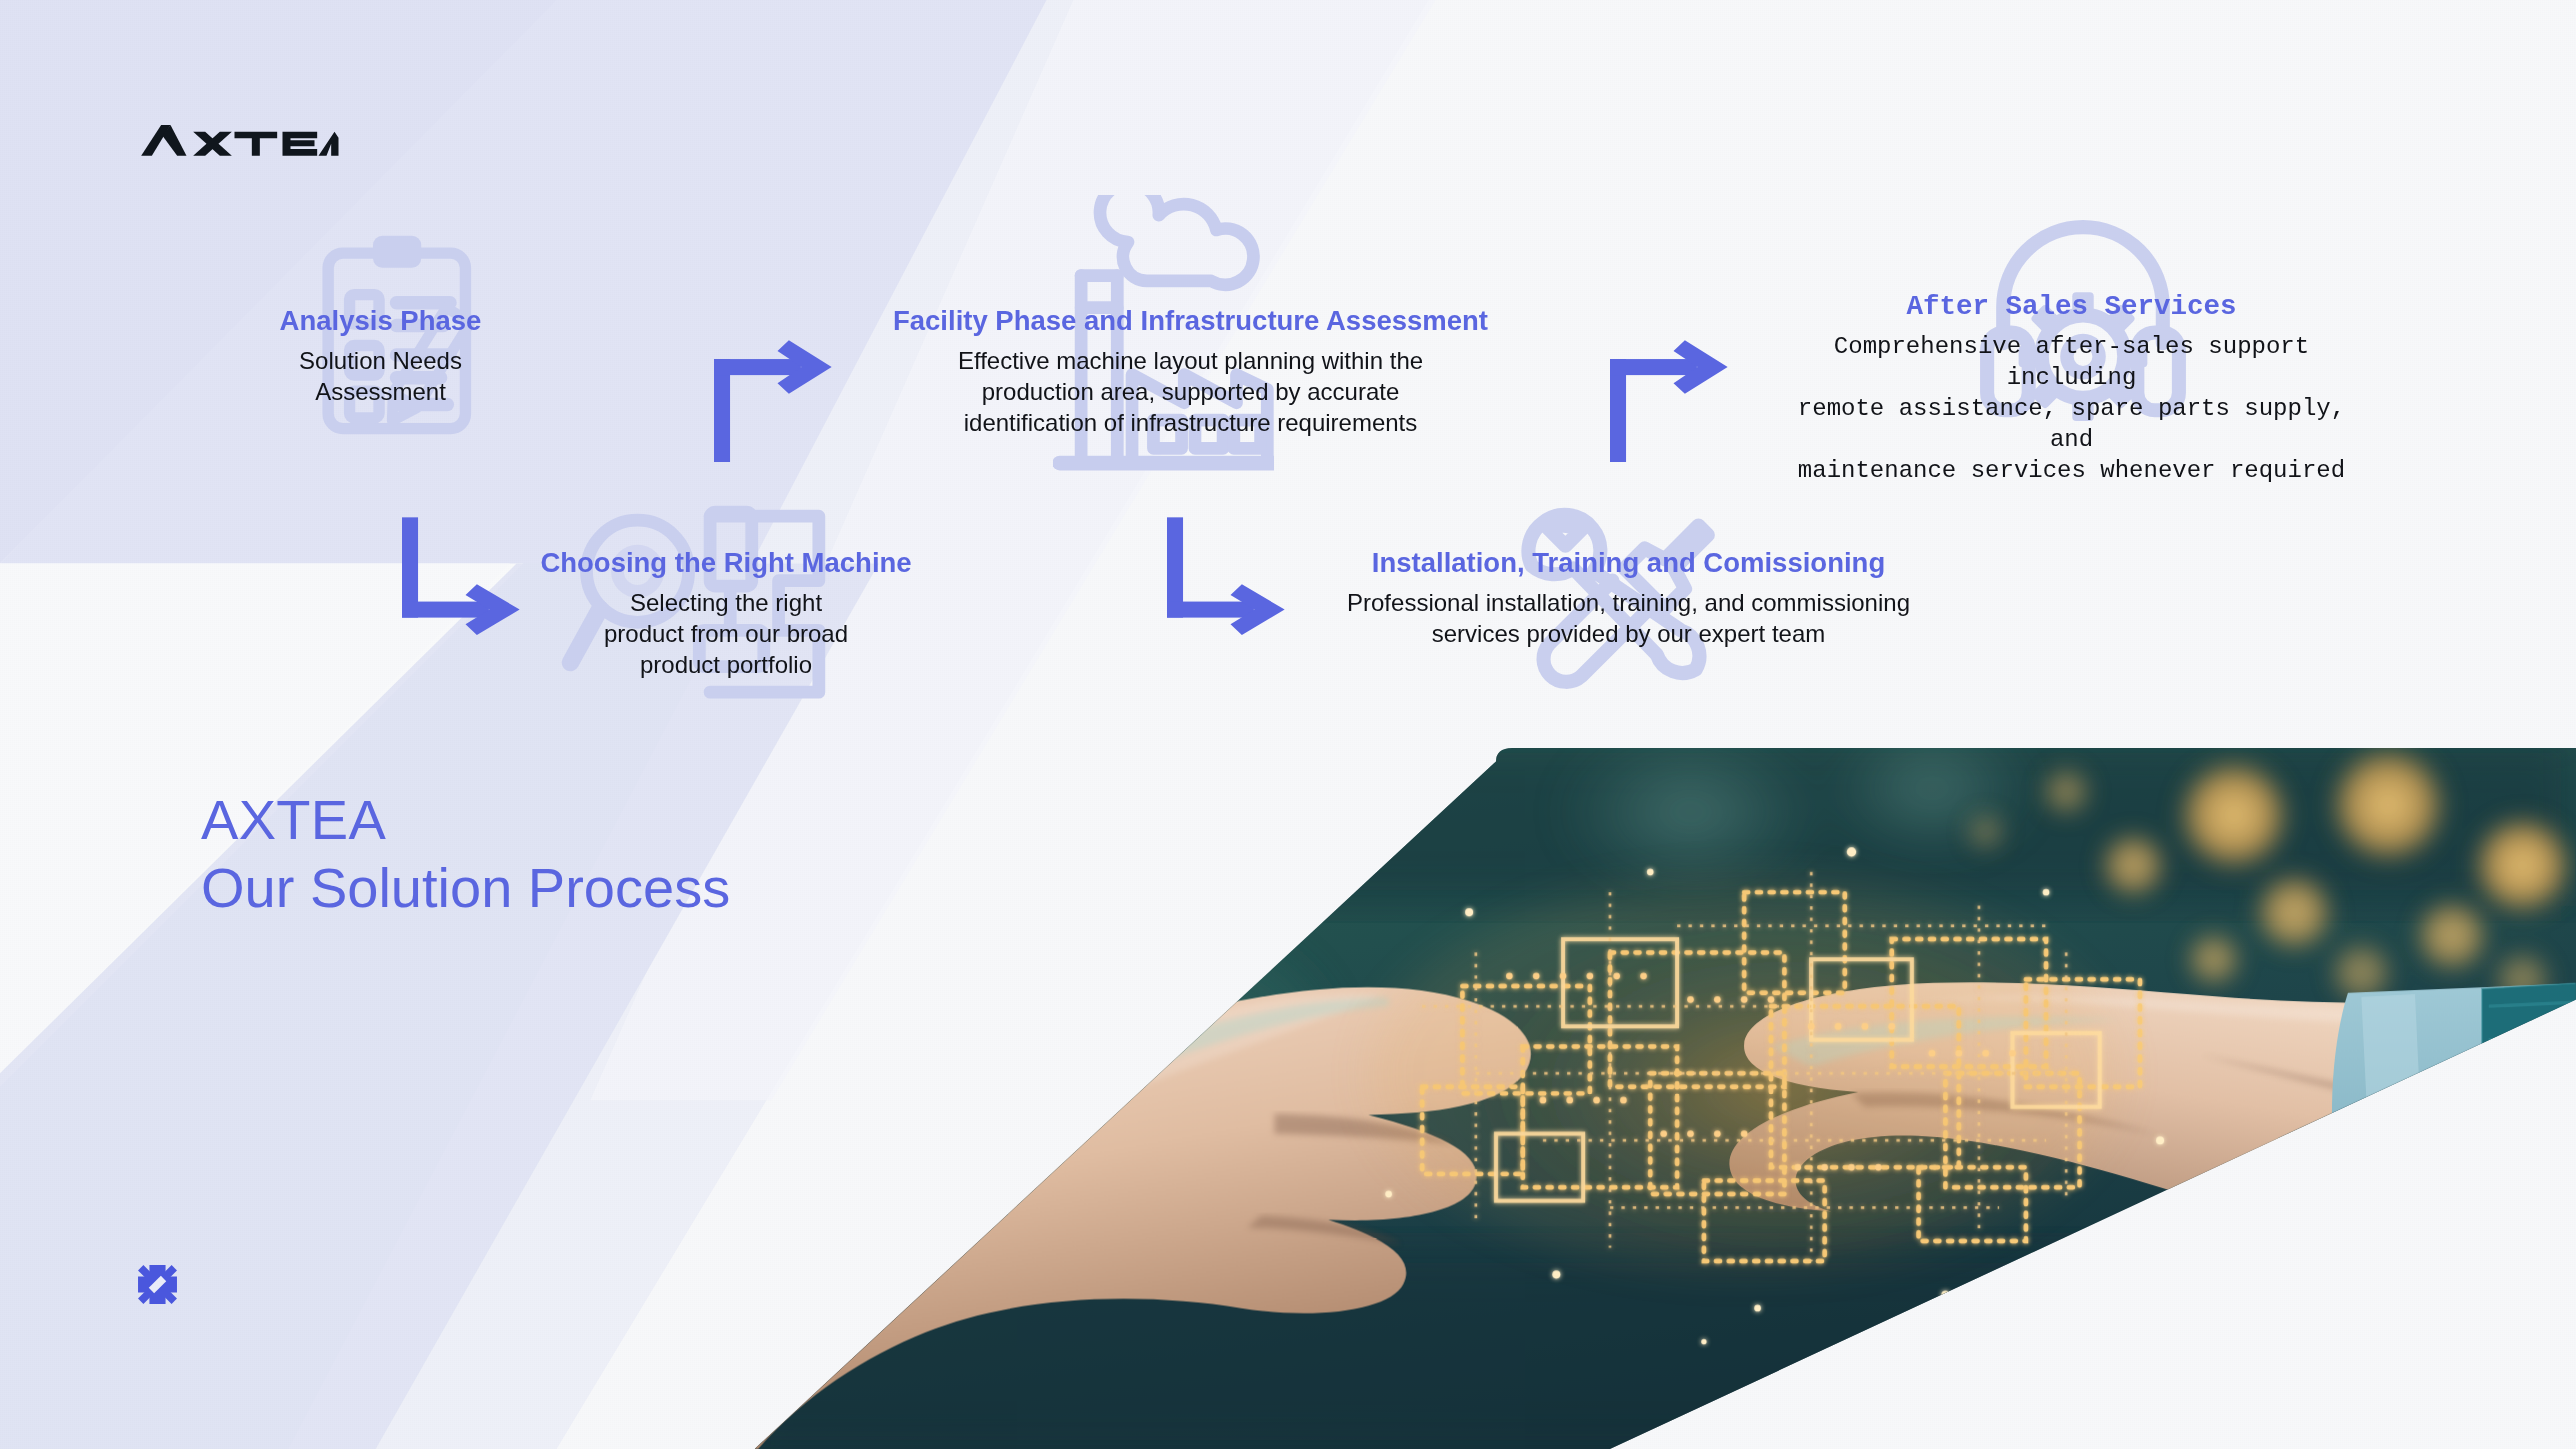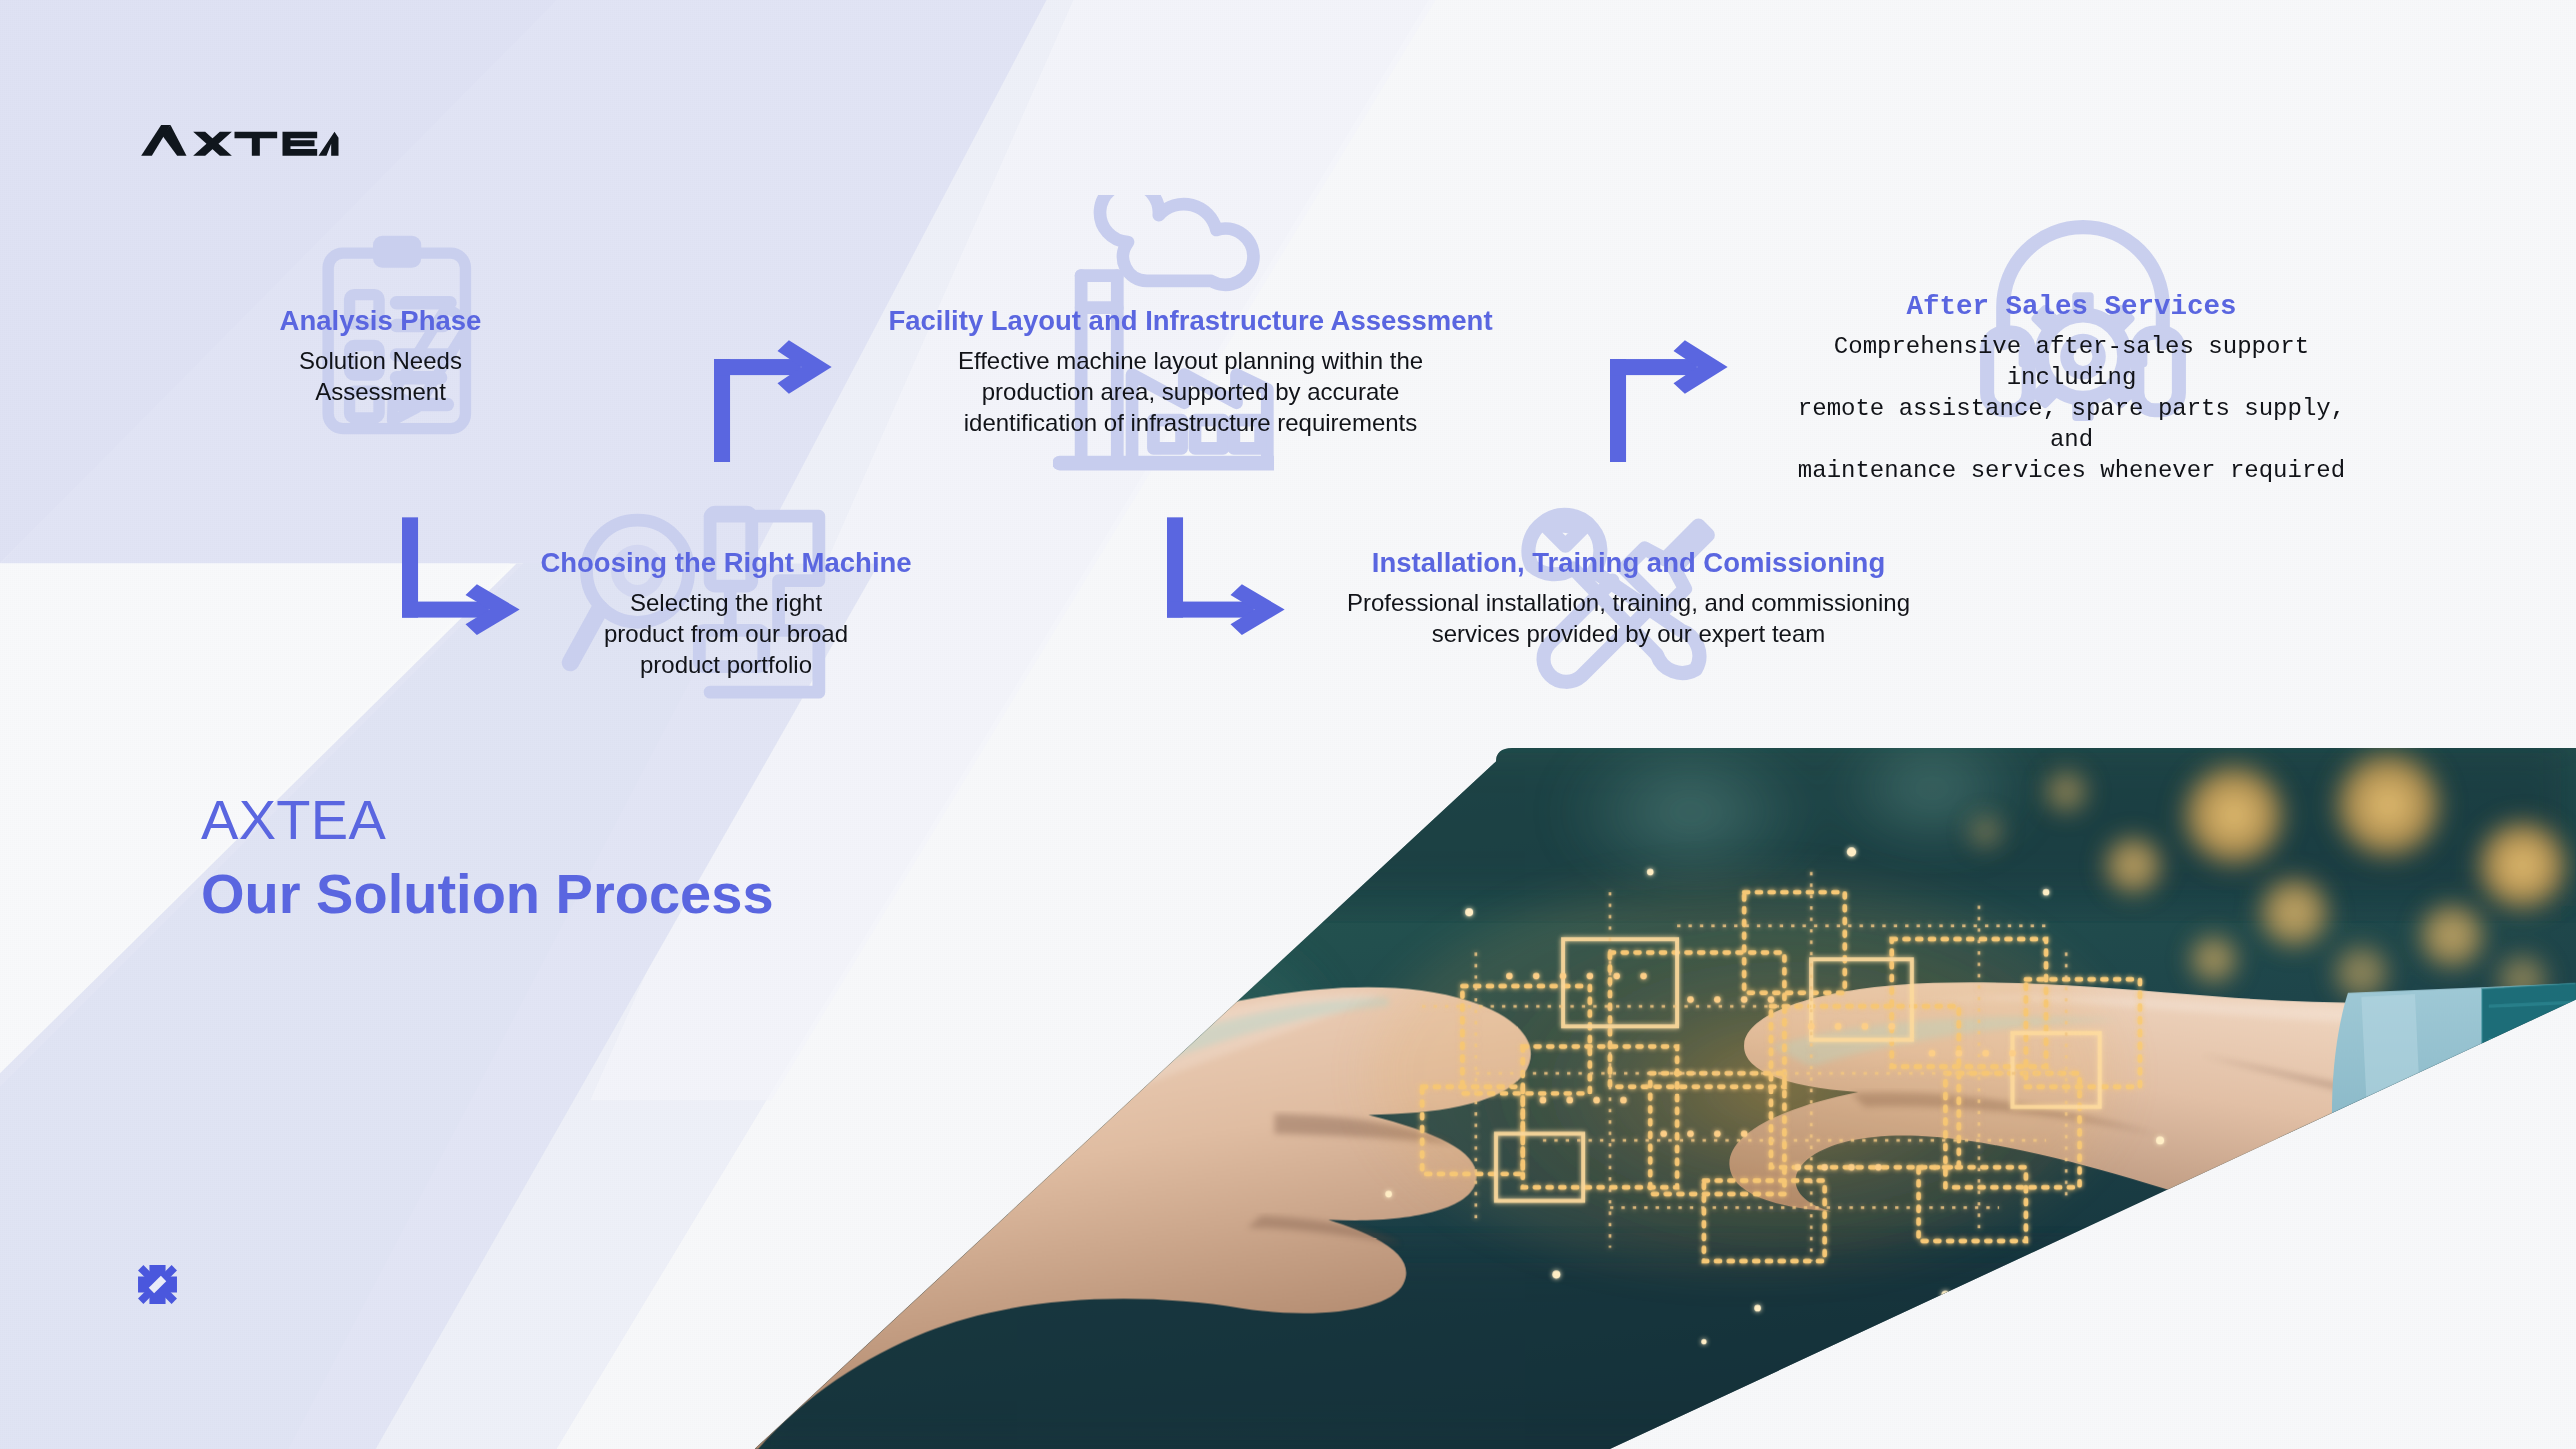--- a/index.html
+++ b/index.html
@@ -56,21 +56,21 @@
   .arrow svg { display:block; }
 
   
   .hero { position:absolute; left:201px; top:792px; z-index:6; }
   .hero-brand {
     color:#5a66e0; font-size:56px; line-height:1.0; letter-spacing:0.3px;
     font-weight:normal;
   }
   .hero-title {
     color:#5a66e0; font-size:56px; line-height:1.12; letter-spacing:0px;
-    font-weight:bold; margin-top:15px;
+    font-weight:normal; margin-top:9px;
   }
   .hero-para {
     color:#16181d; font-size:27px; line-height:1.62; margin-top:25.5px;
     max-width:751px;
   }
 
   
   .mark { position:absolute; left:134px; top:1261px; z-index:6; }
 
   
@@ -530,21 +530,21 @@
 </div>
 
 <div class="step" style="left:523px; top:547px; width:406px;">
   <div class="step-head">Choosing the Right Machine</div>
   <div class="step-body" style="white-space:pre-line">Selecting the right
 product from our broad
 product portfolio</div>
 </div>
 
 <div class="step" style="left:835px; top:305px; width:711px;">
-  <div class="step-head">Facility Layout and Infrastructure Assessment</div>
+  <div class="step-head">Facility Phase and Infrastructure Assessment</div>
   <div class="step-body" style="white-space:pre-line">Effective machine layout planning within the
 production area, supported by accurate
 identification of infrastructure requirements</div>
 </div>
 
 <div class="step" style="left:1298px; top:547px; width:661px;">
   <div class="step-head">Installation, Training and Comissioning</div>
   <div class="step-body" style="white-space:pre-line">Professional installation, training, and commissioning
 services provided by our expert team</div>
 </div>

